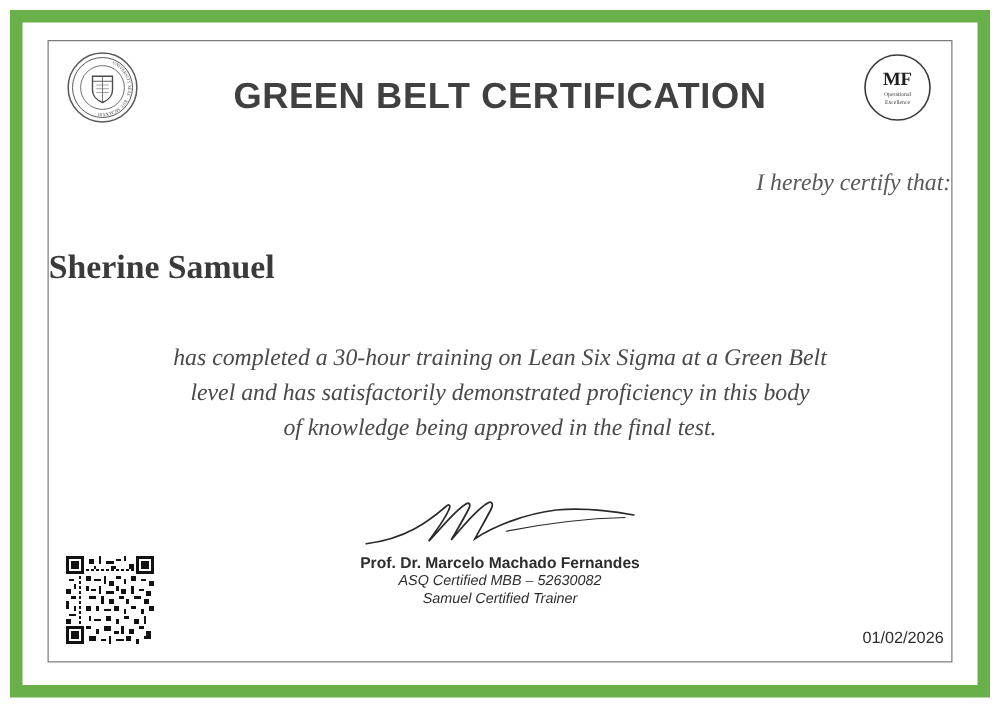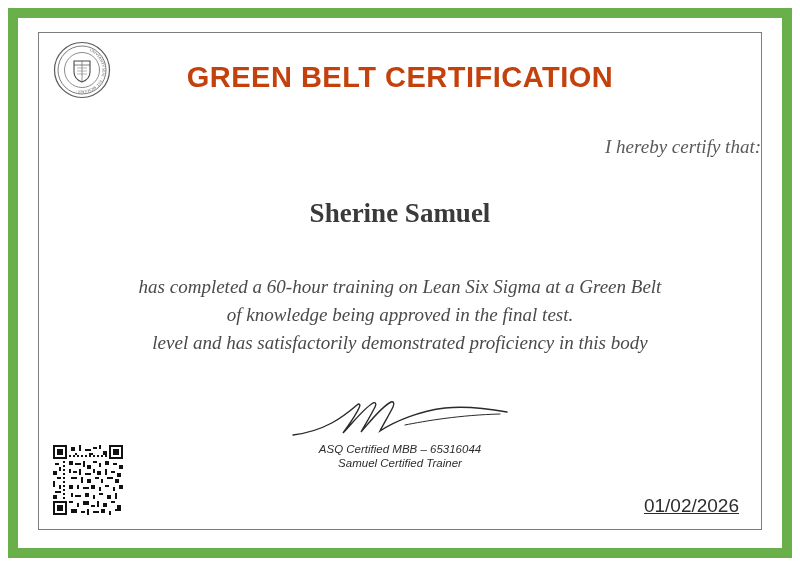--- a/index.html
+++ b/index.html
@@ -76,40 +76,40 @@
   .title {
     position: absolute;
     left: 0;
     right: 0;
     top: 28px;
     text-align: center;
     font-family: "Liberation Sans", sans-serif;
     font-weight: bold;
     font-size: 29px;
     letter-spacing: 0.5px;
-    color: #c2410c;
+    color: #404040;
   }
 
   .hereby {
     position: absolute;
     left: 0;
     right: 0;
     top: 103px;
     text-align: right;
     font-style: italic;
     font-size: 19px;
     color: #5a5a5a;
   }
 
   .recipient {
     position: absolute;
     left: 0;
     right: 0;
     top: 165px;
-    text-align: center;
+    text-align: left;
     font-size: 27px;
     font-weight: bold;
     color: #3a3a3a;
     font-family: "Liberation Serif", serif;
   }
 
   .body-text {
     position: absolute;
     left: 60px;
     right: 60px;
@@ -158,26 +158,25 @@
     left: 12px;
     bottom: 12px;
     width: 74px;
     height: 74px;
     background: #ffffff;
   }
   .qr svg { display: block; }
 
   .date {
     position: absolute;
-    right: 22px;
+    right: 6px;
     bottom: 12px;
     font-family: "Liberation Sans", sans-serif;
-    font-size: 19px;
+    font-size: 13px;
     color: #2d2d2d;
-    text-decoration: underline;
   }
 </style>
 </head>
 <body>
 
 <div class="certificate">
 
   <div class="outer-border"></div>
 
   <div class="inner-frame">
@@ -192,41 +191,50 @@
           <path d="M21,24 L37,24" stroke="#4a4a4a" stroke-width="0.7"></path>
           <path d="M29,20 L29,41" stroke="#4a4a4a" stroke-width="0.6"></path>
           <path d="M24,27 L34,27 M24,30 L34,30 M24,33 L34,33" stroke="#6a6a6a" stroke-width="0.5"></path>
           <path id="sealTop" d="M29,8.5 a20.5,20.5 0 0,1 0,41 a20.5,20.5 0 0,1 0,-41" fill="none"></path>
           <text font-family="Liberation Serif, serif" font-size="3.6" fill="#4a4a4a">
             <textPath href="#sealTop" startOffset="6%">UNIVERSITY SEAL · EST. MCMXXIII ·</textPath>
           </text>
         </svg>
       </div>
 
+      <div class="mf-logo">
+        <svg width="58" height="58" viewBox="0 0 58 58" xmlns="http://www.w3.org/2000/svg">
+          <circle cx="29" cy="29" r="26" fill="none" stroke="#3a3a3a" stroke-width="1.3"></circle>
+          <text x="29" y="27" text-anchor="middle" font-family="Liberation Serif, serif" font-size="15" font-weight="bold" fill="#1f1f1f">MF</text>
+          <text x="29" y="36" text-anchor="middle" font-family="Liberation Serif, serif" font-size="4.6" fill="#3a3a3a">Operational</text>
+          <text x="29" y="42" text-anchor="middle" font-family="Liberation Serif, serif" font-size="4.6" fill="#3a3a3a">Excellence</text>
+        </svg>
+      </div>
 
       <div class="title">GREEN BELT CERTIFICATION</div>
 
       <div class="hereby">I hereby certify that:</div>
 
       <div class="recipient">Sherine Samuel</div>
 
       <div class="body-text">
-        <div>has completed a 60-hour training on Lean Six Sigma at a Green Belt</div>
+        <div>has completed a 30-hour training on Lean Six Sigma at a Green Belt</div>
+        <div>level and has satisfactorily demonstrated proficiency in this body</div>
         <div>of knowledge being approved in the final test.</div>
-        <div>level and has satisfactorily demonstrated proficiency in this body</div>
       </div>
 
       <div class="signature-area">
         <div class="signature-mark">
           <svg width="230" height="46" viewBox="0 0 230 46" xmlns="http://www.w3.org/2000/svg">
             <path d="M8,40 C40,36 58,22 72,10 C74,8 76,9 74,13 C70,22 62,32 58,38 C66,30 78,14 88,8 C90,7 92,8 90,12 C86,20 80,30 76,37 C84,28 96,12 106,7 C108,6 110,8 108,12 C104,20 98,30 95,36 C110,26 135,16 160,13 C180,11 200,13 222,17" fill="none" stroke="#2a2a2a" stroke-width="1.4" stroke-linecap="round"></path>
             <path d="M120,30 C140,26 175,20 215,19" fill="none" stroke="#2a2a2a" stroke-width="1" stroke-linecap="round"></path>
           </svg>
         </div>
-        <div class="signer-line">ASQ Certified MBB – 65316044</div>
+        <div class="signer-name">Prof. Dr. Marcelo Machado Fernandes</div>
+        <div class="signer-line">ASQ Certified MBB – 52630082</div>
         <div class="signer-line">Samuel Certified Trainer</div>
       </div>
 
       <div class="qr">
         <svg width="74" height="74" viewBox="0 0 37 37" xmlns="http://www.w3.org/2000/svg" shape-rendering="crispEdges">
           <rect width="37" height="37" fill="#ffffff"></rect>
           <g fill="#111111">
 
             <rect x="1" y="1" width="7" height="1"></rect>
               <rect x="1" y="7" width="7" height="1"></rect>

